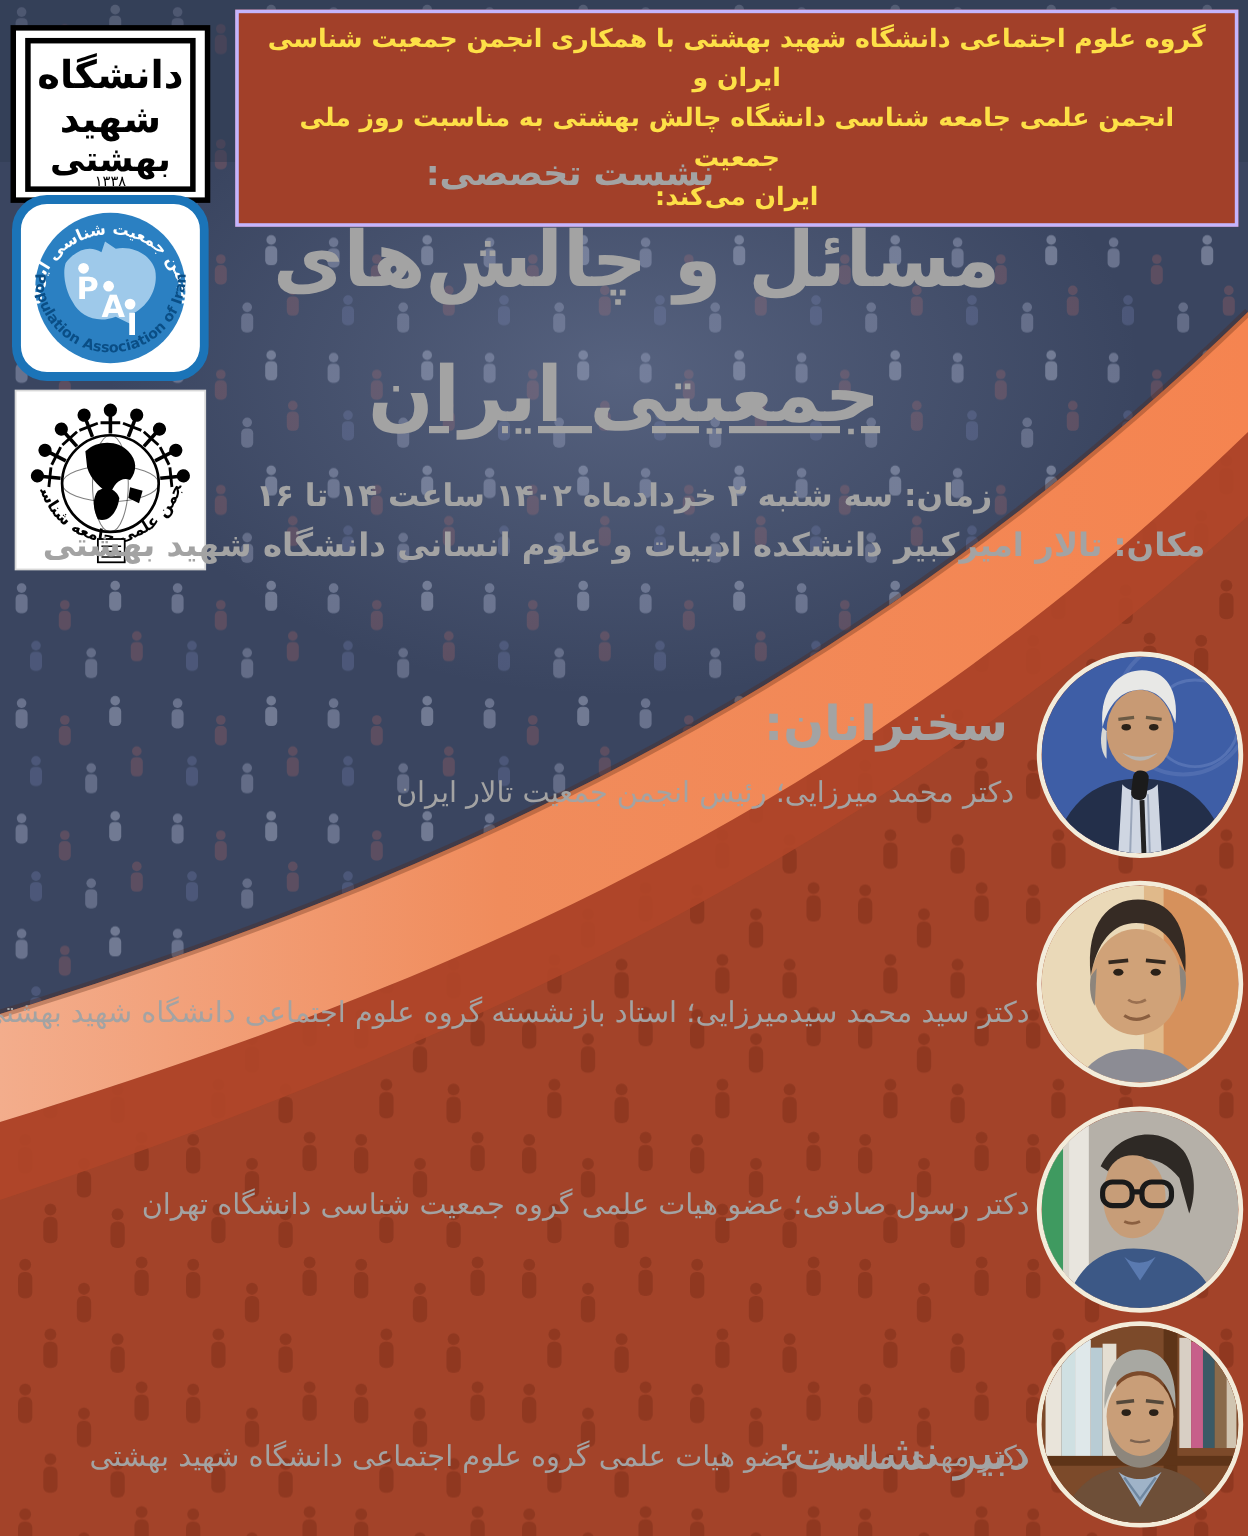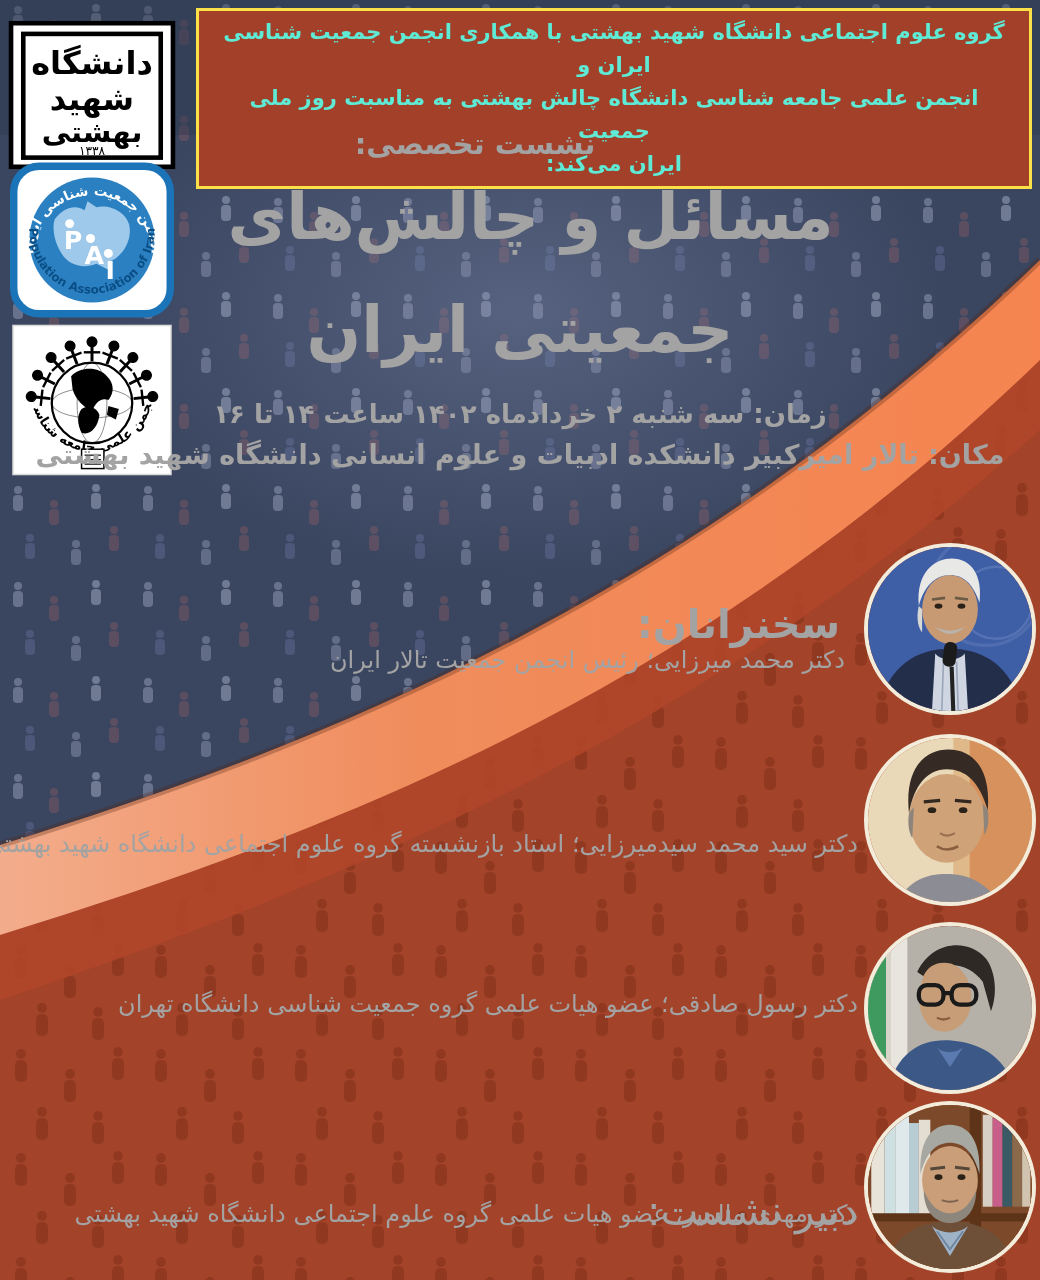--- a/index.html
+++ b/index.html
@@ -4,32 +4,32 @@
 <style>
   html,body{margin:0;padding:0;background:#1c2230;}
   .poster{
     position:relative;width:1040px;height:1280px;overflow:hidden;
     font-family:"DejaVu Sans",sans-serif;background:#3a4560;
   }
   .bg{position:absolute;inset:0;}
   
   .hdr-box{
     position:absolute;left:196px;top:8px;width:836px;box-sizing:border-box;
-    background:#a24029;border:3px solid #fde047;color:#5eead4;
+    background:#a24029;border:3px solid #c4b5fd;color:#fde047;
     direction:rtl;text-align:center;font-weight:bold;
     font-size:21px;line-height:33px;padding:5px 12px;
   }
   .txt{position:absolute;color:#a3a3a3;direction:rtl;white-space:nowrap;}
   .center{left:0;right:0;text-align:center;}
   .session{top:127px;left:0;right:90px;text-align:center;font-size:29px;font-weight:bold;}
   .title1{top:180px;font-size:64px;font-weight:bold;margin-left:21px;}
-  .title2{top:293px;font-size:64px;font-weight:bold;}
+  .title2{top:293px;font-size:64px;font-weight:bold;text-decoration:underline;}
   .sched-time{top:399px;font-size:26px;font-weight:bold;}
   .sched-venue{top:439px;font-size:27px;font-weight:bold;}
-  .spk-heading{top:581px;right:200px;font-size:40px;font-weight:bold;margin-top:20px;}
+  .spk-heading{top:581px;right:200px;font-size:40px;font-weight:bold;}
   .spk1{top:646px;right:195px;font-size:24px;}
   .spk2{top:830px;right:182px;font-size:24px;}
   .spk3{top:990px;right:182px;font-size:24px;}
   .sec-heading{top:1188px;right:182px;font-size:40px;font-weight:normal;text-align:right;}
   .sec-line{top:1200px;right:182px;font-size:24px;}
   
   .logo{position:absolute;}
   .logo svg{display:block;width:100%;height:100%;}
   .logo-uni{left:8px;top:20px;width:168px;height:150px;}
   .logo-pai{left:10px;top:162px;width:164px;height:156px;}

